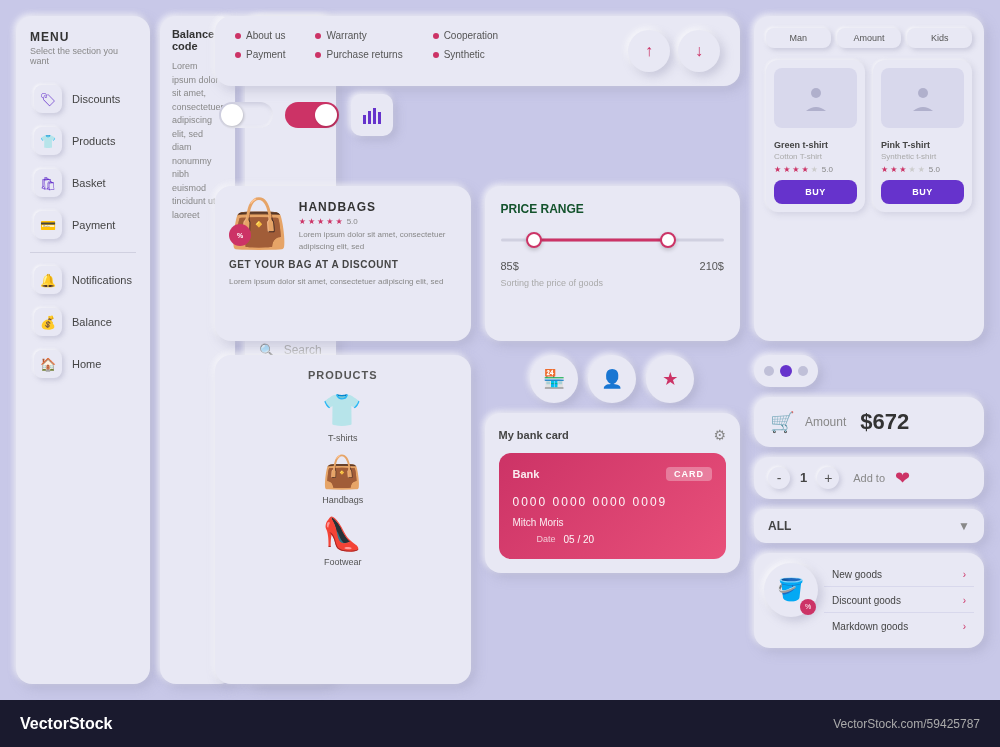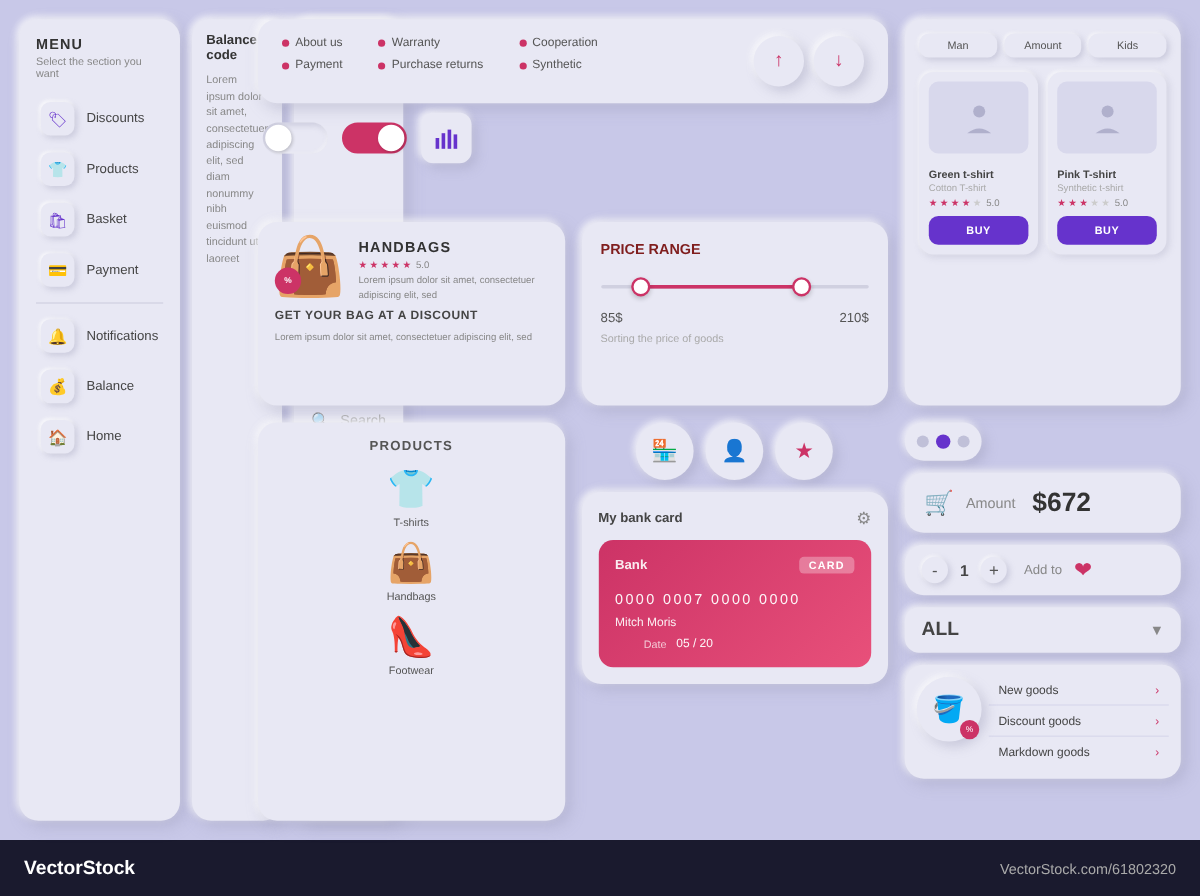--- a/index.html
+++ b/index.html
@@ -410,21 +410,21 @@
       grid-row: 2;
       background: #e8e8f4;
       border-radius: 16px;
       box-shadow: 4px 4px 12px rgba(150,150,180,0.4), -2px -2px 6px rgba(255,255,255,0.8);
       padding: 16px;
     }
 
     .price-range-title {
       font-size: 12px;
       font-weight: 700;
-      color: #7f1d1d;
+      color: #14532d;
       margin-bottom: 14px;
     }
 
     .slider-container {
       position: relative;
       height: 20px;
       margin-bottom: 10px;
     }
 
     .slider-track {
@@ -685,21 +685,21 @@
       background: #e8e8f4;
       border-radius: 12px;
       box-shadow: 4px 4px 12px rgba(150,150,180,0.4), -2px -2px 6px rgba(255,255,255,0.8);
       padding: 10px 14px;
       display: flex;
       align-items: center;
       justify-content: space-between;
       cursor: pointer;
     }
 
-    .dropdown-label { font-size: 16px; color: #444; font-weight: 600; }
+    .dropdown-label { font-size: 12px; color: #444; font-weight: 600; }
     .dropdown-arrow { color: #888; font-size: 12px; }
 
     
     .categories-list {
       background: #e8e8f4;
       border-radius: 16px;
       box-shadow: 4px 4px 12px rgba(150,150,180,0.4), -2px -2px 6px rgba(255,255,255,0.8);
       padding: 10px;
       display: flex;
       gap: 6px;
@@ -994,21 +994,21 @@
     <div class="bank-card-panel">
       <div class="bank-card-header">
         <span class="bank-card-title">My bank card</span>
         <span class="gear-icon">⚙</span>
       </div>
       <div class="credit-card">
         <div class="card-top-row">
           <span class="card-bank-label">Bank</span>
           <span class="card-chip">CARD</span>
         </div>
-        <div class="card-number">0000 0007 0000 0000</div>
+        <div class="card-number">0000 0000 0000 0009</div>
         <div class="card-name">Mitch Moris</div>
         <div class="card-bottom">
           <span class="card-date-label">Date</span>
           <span class="card-date-val">05 / 20</span>
         </div>
       </div>
     </div>
   </div>
 
   <div class="right-col">
@@ -1059,14 +1059,14 @@
           <span class="cat-chevron">›</span>
         </div>
       </div>
     </div>
   </div>
 
 </div>
 
 <div class="footer">
   <span class="footer-brand">VectorStock</span>
-  <span class="footer-url">VectorStock.com/61802320</span>
+  <span class="footer-url">VectorStock.com/59425787</span>
 </div>
 
 </body></html>

